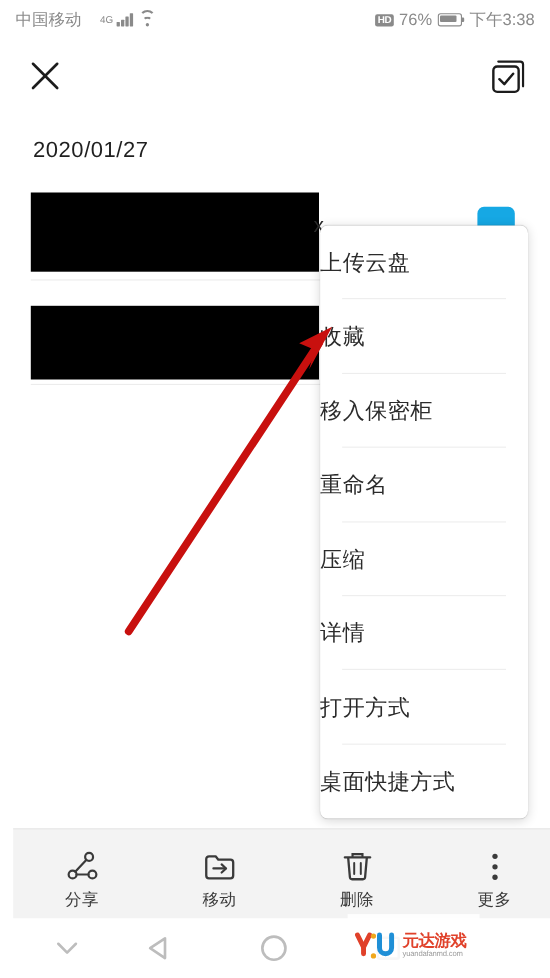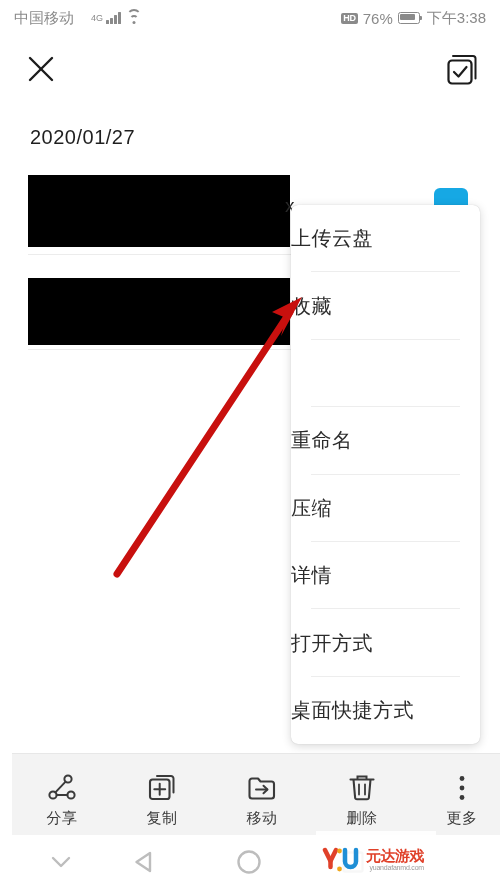--- a/index.html
+++ b/index.html
@@ -168,21 +168,21 @@
 
   
   #watermark {
     position: absolute; right: 0; bottom: 0;
     width: 120px; height: 58px;
     display: flex; align-items: center; gap: 4px;
     padding-left: 6px;
     background: rgba(255,255,255,0.88);
   }
   #watermark .wm-mark { width: 40px; height: 30px; flex: none; }
-  .wm-text { display: flex; flex-direction: column; line-height: 1.05; align-items: flex-end; }
+  .wm-text { display: flex; flex-direction: column; line-height: 1.05; }
   .wm-title { font-size: 15px; font-weight: bold; color: #e0412a; letter-spacing: -0.5px; }
   .wm-url { font-size: 7px; color: #9b9b9b; letter-spacing: -0.2px; }
 </style>
 </head>
 <body>
 
 <div id="screen">
 
   <div id="status-bar">
     <div class="status-left">
@@ -242,20 +242,21 @@
   <div id="context-menu">
     <div class="menu-item">
       <span>上传云盘</span>
       <span class="menu-divider"></span>
     </div>
     <div class="menu-item">
       <span>收藏</span>
       <span class="menu-divider"></span>
     </div>
     <div class="menu-item">
+      <span>移入保密柜</span>
       <span class="menu-divider"></span>
     </div>
     <div class="menu-item">
       <span>重命名</span>
       <span class="menu-divider"></span>
     </div>
     <div class="menu-item">
       <span>压缩</span>
       <span class="menu-divider"></span>
     </div>
@@ -283,29 +284,20 @@
       <svg class="tool-icon" viewBox="0 0 34 34">
         <circle cx="23" cy="8" r="3.6" fill="none" stroke="#3a3a3a" stroke-width="2"></circle>
         <circle cx="8" cy="24" r="3.6" fill="none" stroke="#3a3a3a" stroke-width="2"></circle>
         <circle cx="26" cy="24" r="3.6" fill="none" stroke="#3a3a3a" stroke-width="2"></circle>
         <line x1="20.6" y1="10.6" x2="10.4" y2="21.4" stroke="#3a3a3a" stroke-width="2" stroke-linecap="round"></line>
         <line x1="11.6" y1="24" x2="22.4" y2="24" stroke="#3a3a3a" stroke-width="2" stroke-linecap="round"></line>
       </svg>
       <span class="tool-label">分享</span>
     </div>
 
-    <div class="tool-btn">
-      <svg class="tool-icon" viewBox="0 0 34 34">
-        <path d="M12 5 h14 a2.5 2.5 0 0 1 2.5 2.5 v14" fill="none" stroke="#3a3a3a" stroke-width="2" stroke-linecap="round"></path>
-        <rect x="5" y="8.5" width="19.5" height="19.5" rx="2.6" fill="none" stroke="#3a3a3a" stroke-width="2.1"></rect>
-        <line x1="14.7" y1="12.8" x2="14.7" y2="23.7" stroke="#3a3a3a" stroke-width="2" stroke-linecap="round"></line>
-        <line x1="9.3" y1="18.2" x2="20.2" y2="18.2" stroke="#3a3a3a" stroke-width="2" stroke-linecap="round"></line>
-      </svg>
-      <span class="tool-label">复制</span>
-    </div>
 
     <div class="tool-btn">
       <svg class="tool-icon" viewBox="0 0 34 34">
         <path d="M4.5 10 a2.5 2.5 0 0 1 2.5 -2.5 h6 l2.5 3 h11 a2.5 2.5 0 0 1 2.5 2.5 v12 a2.5 2.5 0 0 1 -2.5 2.5 h-19.5 a2.5 2.5 0 0 1 -2.5 -2.5 z" fill="none" stroke="#3a3a3a" stroke-width="2.1" stroke-linejoin="round"></path>
         <line x1="11" y1="18.5" x2="22" y2="18.5" stroke="#3a3a3a" stroke-width="2" stroke-linecap="round"></line>
         <polyline points="18.5,14.8 22.5,18.5 18.5,22.2" fill="none" stroke="#3a3a3a" stroke-width="2" stroke-linecap="round" stroke-linejoin="round"></polyline>
       </svg>
       <span class="tool-label">移动</span>
     </div>
 

